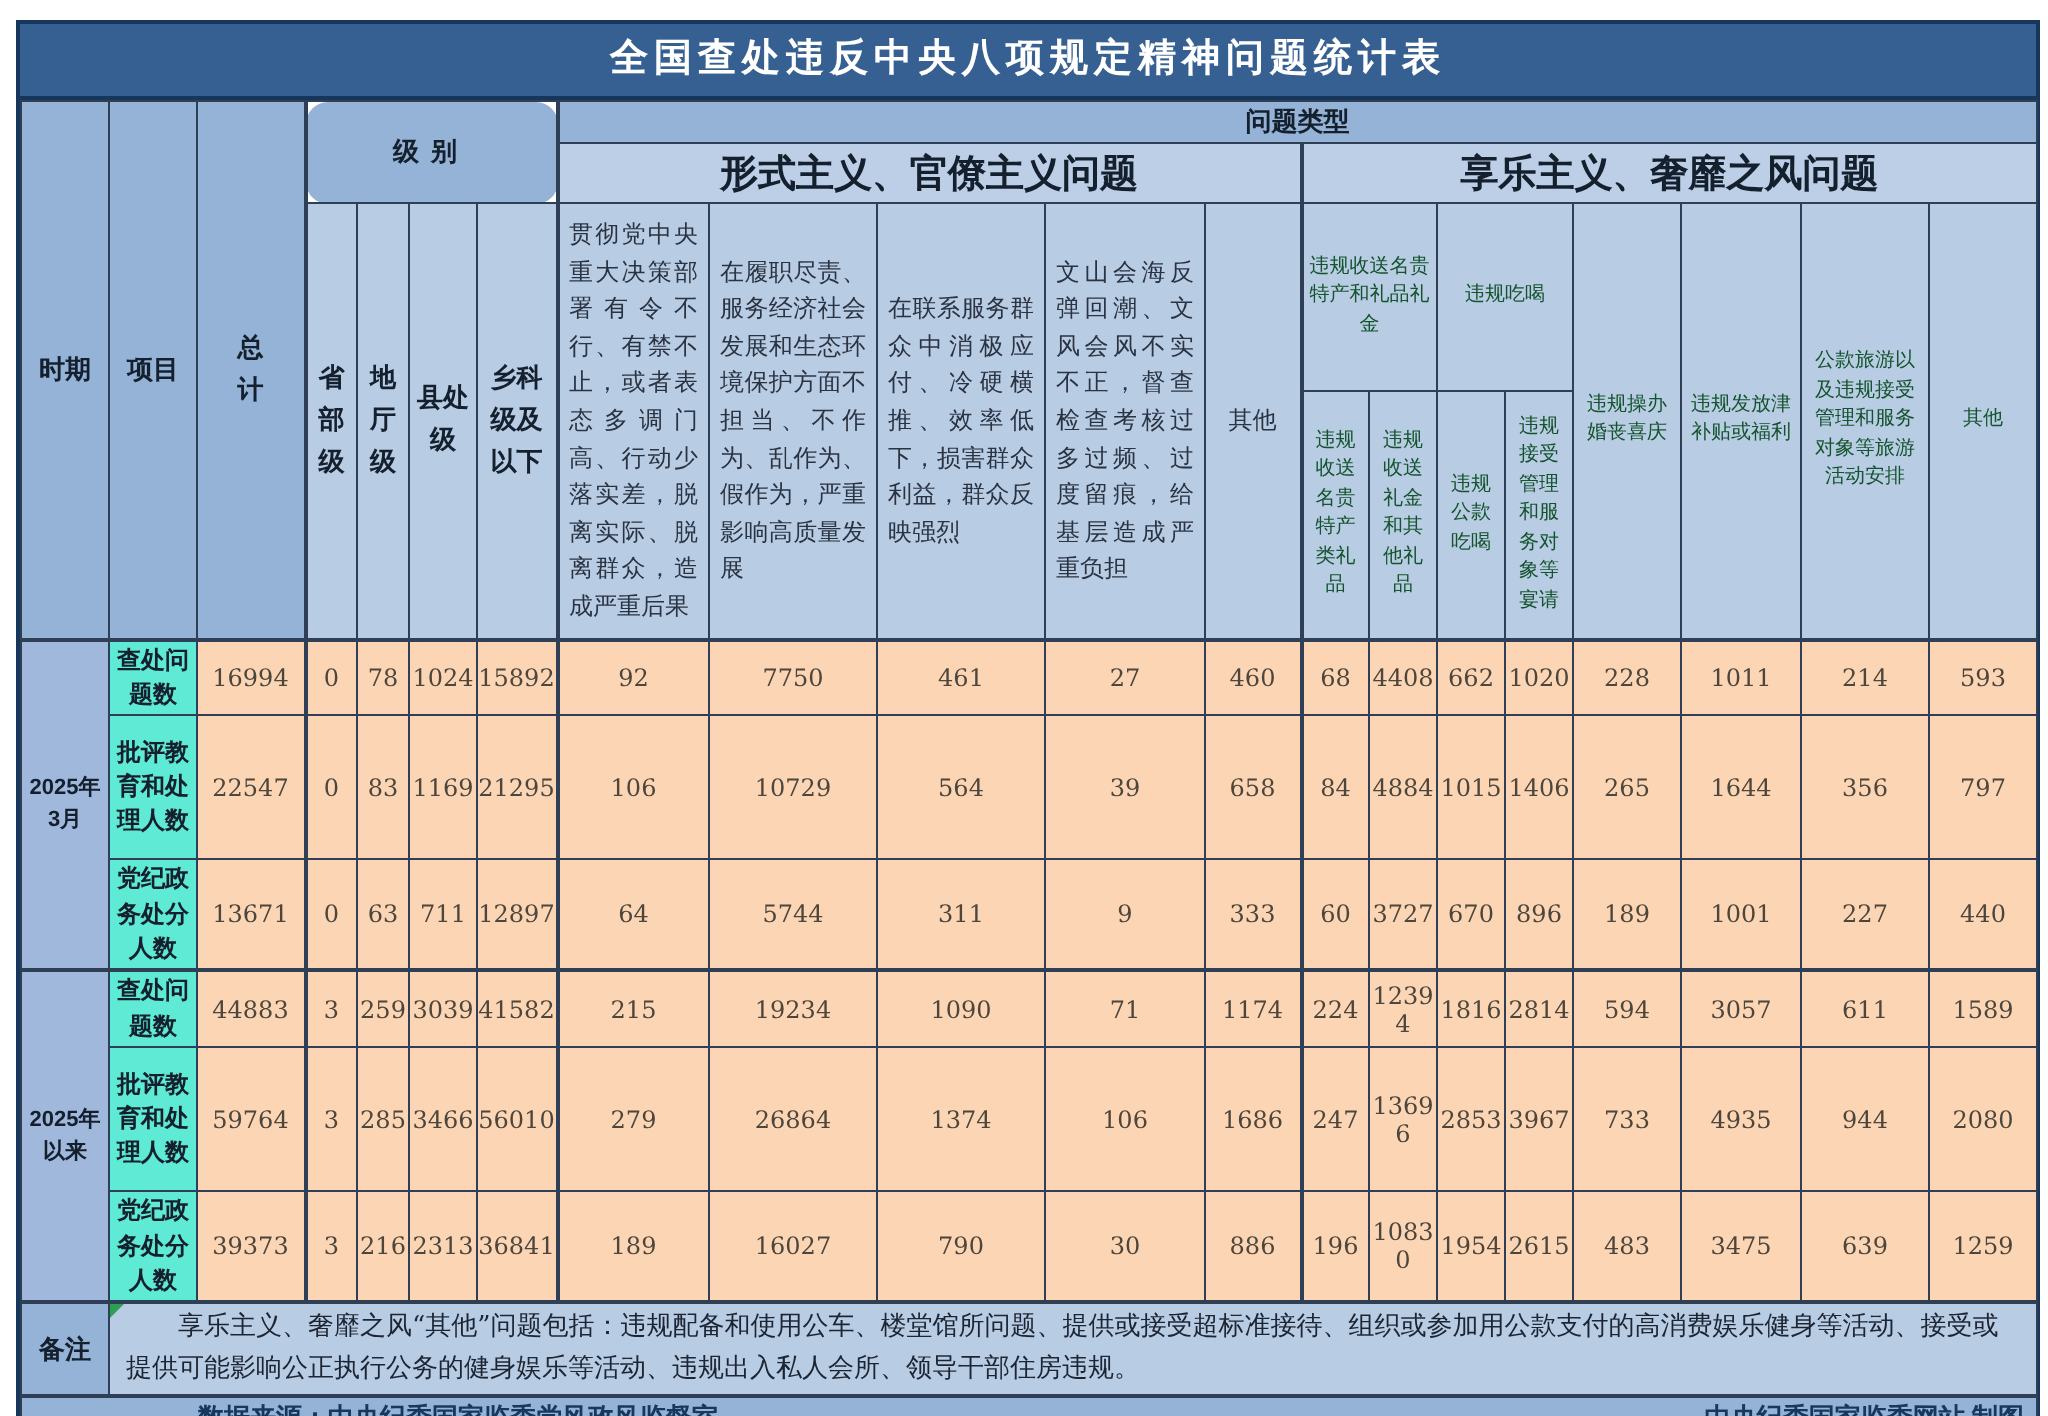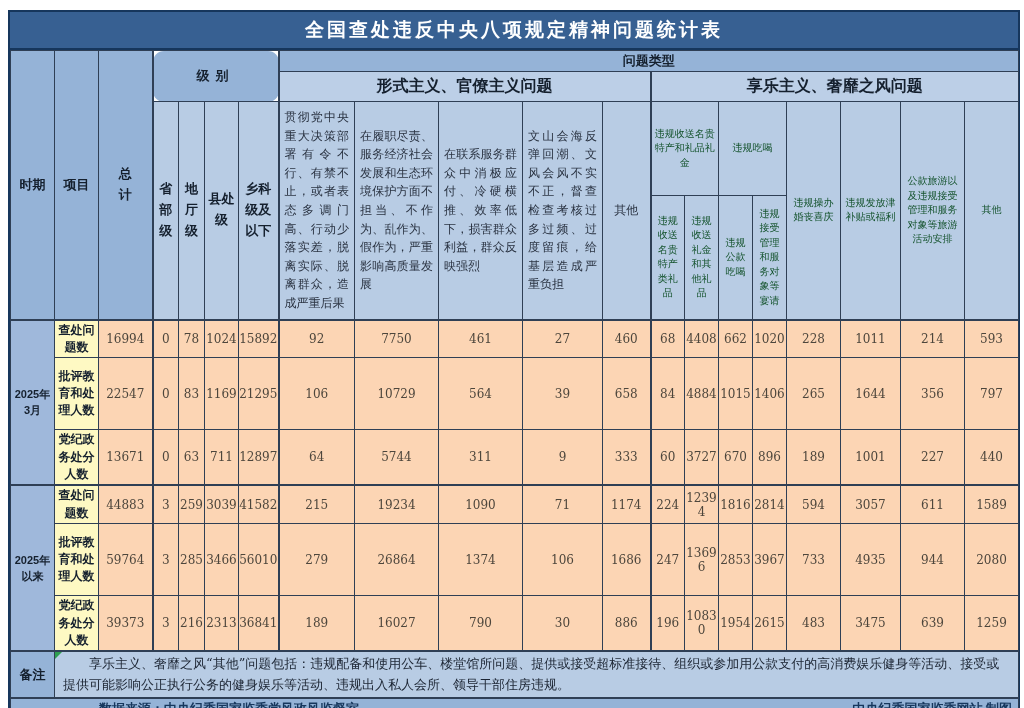--- a/index.html
+++ b/index.html
@@ -5,32 +5,32 @@
   html,body{margin:0;padding:0;background:#ffffff;width:1024px;height:708px;overflow:hidden;
     font-family:"Liberation Sans",sans-serif;}
   .sheet{position:absolute;left:8px;top:10px;width:1008px;border:2px solid #16365c;background:#fff;}
   .title{height:36px;line-height:36px;background:#376092;color:#ffffff;text-align:center;
     font-size:19px;font-weight:bold;letter-spacing:3px;border-bottom:2px solid #16365c;}
   table{border-collapse:collapse;table-layout:fixed;width:1008px;}
   th,td{border:1px solid #2f3f55;padding:1px 2px;vertical-align:middle;text-align:center;
     word-break:break-all;overflow:hidden;}
   
   .g{background:#95b3d7;color:#15202e;font-size:13px;font-weight:bold;}
-  .g2{background:#bccfe7;color:#15202e;font-size:16px;font-weight:bold;}
+  .g2{background:#bccfe7;color:#15202e;font-size:19px;font-weight:bold;}
   .lvl{background:#b8cce4;color:#15202e;font-size:13px;font-weight:bold;line-height:1.6;}
   .desc{background:#b8cce4;color:#2a3342;font-family:"DejaVu Serif","Liberation Serif",serif;
     font-weight:normal;font-size:12px;line-height:1.55;text-align:justify;padding:3px 5px;}
   .sub{background:#b8cce4;color:#14532d;font-family:"DejaVu Serif","Liberation Serif",serif;
     font-weight:normal;font-size:10px;line-height:1.45;text-align:center;padding:2px 2px;}
   .ctr{text-align:center;}
   .ls{letter-spacing:6px;border-radius:11px;}
   .vnarrow{width:1.3em;margin:0 auto;line-height:1.6;}
   
   .per{background:#9fb8db;color:#15202e;font-size:11px;font-weight:bold;line-height:1.5;}
-  .lab{background:#fef9c3;color:#15202e;font-size:12px;font-weight:bold;line-height:1.45;padding:1px;}
+  .lab{background:#5eead4;color:#15202e;font-size:12px;font-weight:bold;line-height:1.45;padding:1px;}
   .d{background:#fcd5b4;color:#4d463c;font-family:"DejaVu Serif","Liberation Serif",serif;
     font-size:12px;padding:0;}
   tr.r1{height:20px;} tr.r2{height:30px;} tr.r3{height:94px;} tr.r4{height:124px;}
   tr.dr1{height:32px;} tr.dr2{height:72px;} tr.dr3{height:52px;}
   tr.remr{height:42px;} tr.footr{height:22px;}
   
   .bl2{border-left-width:2px;}
   tr.bt2 td,tr.bt2 th{border-top-width:2px;}
   
   .remlab{background:#95b3d7;font-size:13px;}

